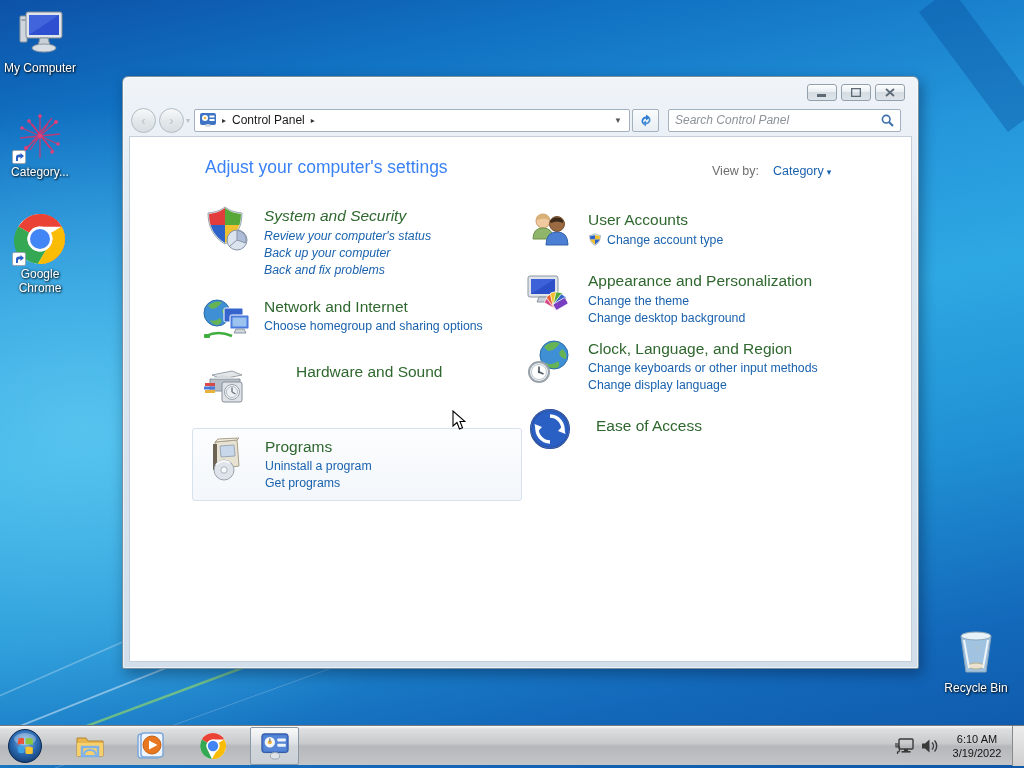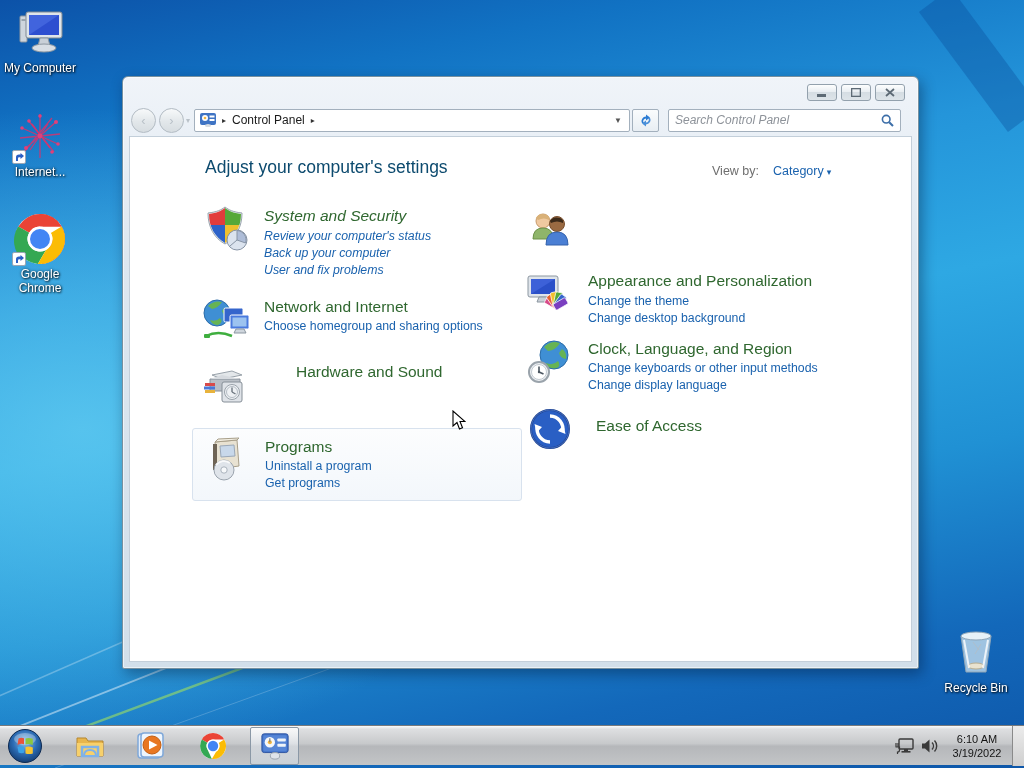--- a/index.html
+++ b/index.html
@@ -42,21 +42,21 @@
   .addr-drop { margin-left:auto; font-size:8px; color:#555; padding:0 2px; }
   .refresh-btn { width:27px; height:23px; margin-left:2px; border:1px solid #a3b0bd; border-radius:2px;
     background:linear-gradient(180deg,#fafcfd,#e8eef3); display:flex; align-items:center; justify-content:center; }
   .searchbox { margin-left:9px; width:233px; height:23px; background:#fff; border:1px solid #a3b0bd; border-radius:2px;
     display:flex; align-items:center; padding:0 6px; }
   .searchbox input { flex:1; border:none; outline:none; font-size:12px; font-family:"Liberation Sans",sans-serif; color:#333; background:transparent; }
   .searchbox input::placeholder { font-style:italic; color:#8d9299; }
 
   .content { position:absolute; left:6px; right:6px; top:59px; bottom:6px; background:#fff;
     border:1px solid #c3cfda; overflow:hidden; }
-  .page-heading { position:absolute; left:75px; top:20px; font-size:17.5px; color:#0c4a6e; }
+  .page-heading { position:absolute; left:75px; top:20px; font-size:17.5px; color:#3b82f6; }
   .view-by { position:absolute; left:582px; top:27px; font-size:12.5px; }
   .view-by .vb-label { color:#6e6e6e; margin-right:14px; }
   .view-by .vb-value { color:#1a62ae; cursor:pointer; }
   .view-by .vb-arrow { color:#1a62ae; font-size:9px; margin-left:3px; }
 
   .col-left  { position:absolute; left:72px;  top:68px; width:330px; }
   .col-right { position:absolute; left:396px; top:72px; width:345px; }
   .cat-block { display:flex; gap:14px; }
   .cat-icon { flex:none; width:48px; height:48px; }
   .cat-title { font-size:15.5px; color:#2f672f; line-height:1.2; margin:2px 0 3px; cursor:pointer; }
@@ -126,21 +126,21 @@
           <circle cx="40" cy="44" r="1.8"></circle>
             <circle cx="17" cy="13" r="1.8"></circle>
         </g>
       </svg>
       <span class="shortcut-badge">
         <svg width="9" height="9" viewBox="0 0 9 9">
             <path d="M1 8 L1 4 Q1 1.5 4 1.5 L5.5 1.5 L5.5 0 L9 3 L5.5 6 L5.5 4.2 L4 4.2 Q3 4.2 3 5.5 L3 8 Z" fill="#2a5fc4"></path>
           </svg>
       </span>
     </div>
-    <div class="lbl">Internet...</div>
+    <div class="lbl">Category...</div>
   </div>
 
   <div class="desk-icon" style="left:2px; top:212px;">
     <div class="ic" style="position:relative;">
       <svg width="54" height="54" viewBox="0 0 54 54">
         <circle cx="27" cy="27" r="25" fill="#fff"></circle>
         <path d="M27 2 A25 25 0 0 1 48.6 14.5 L27 14.5 Z M48.6 14.5 A25 25 0 0 1 29 51.9 L40 27 Z" fill="#ea4335"></path>
         <path d="M27 2 A25 25 0 0 1 48.6 14.5 L27 14.5 A12.5 12.5 0 0 0 16.2 20.8 L5.4 14.6 A25 25 0 0 1 27 2 Z" fill="#ea4335"></path>
         <path d="M5.4 14.6 L16.2 20.8 A12.5 12.5 0 0 0 16.2 33.2 L22 43 L10 48 A25 25 0 0 1 5.4 14.6 Z" fill="#34a853"></path>
         <path d="M5.4 14.6 A25 25 0 0 0 24.8 51.9 L33 38 A12.5 12.5 0 0 1 16.2 33.2 Z" fill="#34a853"></path>
@@ -254,21 +254,21 @@
               <rect x="23" y="20" width="16" height="18" fill="#f0c02e"></rect>
             </g>
             <circle cx="35" cy="35" r="10" fill="#dbe3ee" stroke="#8794a5"></circle>
             <path d="M35 35 L35 25.5 A9.5 9.5 0 0 1 43.6 38 Z" fill="#aebdd8" stroke="#8794a5"></path>
             <line x1="35" y1="35" x2="28" y2="41" stroke="#8794a5"></line>
           </svg>
           <div>
             <div class="cat-title">System and Security</div>
             <div class="cat-link">Review your computer's status</div>
             <div class="cat-link">Back up your computer</div>
-            <div class="cat-link">User and fix problems</div>
+            <div class="cat-link">Back and fix problems</div>
           </div>
         </div>
 
         <div class="cat-block mb-b">
           <svg class="cat-icon" viewBox="0 0 48 48">
             <circle cx="15" cy="17" r="13" fill="#3f8fd4"></circle>
             <path d="M6 10 Q12 4 20 6 Q16 12 10 13 Z M8 24 Q14 26 18 22 Q22 26 16 29 Q10 29 8 24 Z M22 12 Q27 14 26 20 Q21 19 20 15 Z" fill="#66b354"></path>
             <circle cx="15" cy="17" r="13" fill="none" stroke="#2b6ca8"></circle>
             <rect x="22" y="12" width="19" height="14" rx="1.5" fill="#3565cc" stroke="#fff"></rect>
             <rect x="28" y="19" width="19" height="14" rx="1.5" fill="#4a7ade" stroke="#fff"></rect>
@@ -324,20 +324,33 @@
 
         <div class="cat-block mb-d">
           <svg class="cat-icon" viewBox="0 0 48 48">
             <circle cx="17" cy="12" r="7" fill="#f0c9a0" stroke="#c89a6a"></circle>
             <path d="M10 9 Q13 3 21 6 Q24 8 23 11 Q18 8 12 11 Z" fill="#d9b178"></path>
             <path d="M7 30 Q7 19 17 19 Q27 19 27 30 Z" fill="#8fb56a" stroke="#6d9149"></path>
             <circle cx="31" cy="15" r="7.5" fill="#9a6a42" stroke="#7a4f2d"></circle>
             <path d="M24 12 Q27 7 34 9 Q38 11 37 14 Q31 11 25 14 Z" fill="#3c2a1a"></path>
             <path d="M20 36 Q20 23 31 23 Q42 23 42 36 Z" fill="#4a7fd4" stroke="#3563ac"></path>
           </svg>
+          <div>
+            <div class="cat-title">User Accounts</div>
+            <div class="cat-link">
+              <svg width="14" height="14" viewBox="0 0 14 14">
+                <path d="M1.5 2.5 C4.5 2.2 6 1.3 7 0.5 C8 1.3 9.5 2.2 12.5 2.5 C12.5 7 10.5 10.5 7 12.5 C3.5 10.5 1.5 7 1.5 2.5 Z" fill="#e9eef2" stroke="#8a949e" stroke-width="0.6"></path>
+                <path d="M2.2 3 L7 2.2 L7 6.5 L2.2 6.5 Z" fill="#2d62c8"></path>
+                <path d="M7 2.2 L11.8 3 L11.8 6.5 L7 6.5 Z" fill="#f0c02e"></path>
+                <path d="M2.2 6.5 L7 6.5 L7 11.5 Q4 9.8 2.2 6.5 Z" fill="#f0c02e"></path>
+                <path d="M7 6.5 L11.8 6.5 Q10 9.8 7 11.5 Z" fill="#2d62c8"></path>
+              </svg>
+              <span>Change account type</span>
+            </div>
+          </div>
         </div>
 
         <div class="cat-block mb-e">
           <svg class="cat-icon" viewBox="0 0 48 48">
             <rect x="2" y="6" width="30" height="21" rx="2" fill="#dfe4ea" stroke="#8c97a1"></rect>
             <rect x="5" y="9" width="24" height="15" fill="#2b50c8"></rect>
             <path d="M5 9 L29 9 L5 24 Z" fill="#4a6de2" opacity="0.6"></path>
             <path d="M13 27 L21 27 L23 32 L11 32 Z" fill="#c9d0d7" stroke="#8c97a1"></path>
             <g transform="translate(30,36)">
               <rect x="-3" y="-12" width="7" height="14" rx="1.5" transform="rotate(-60)" fill="#d84a8a" stroke="#fff" stroke-width="0.7"></rect>

